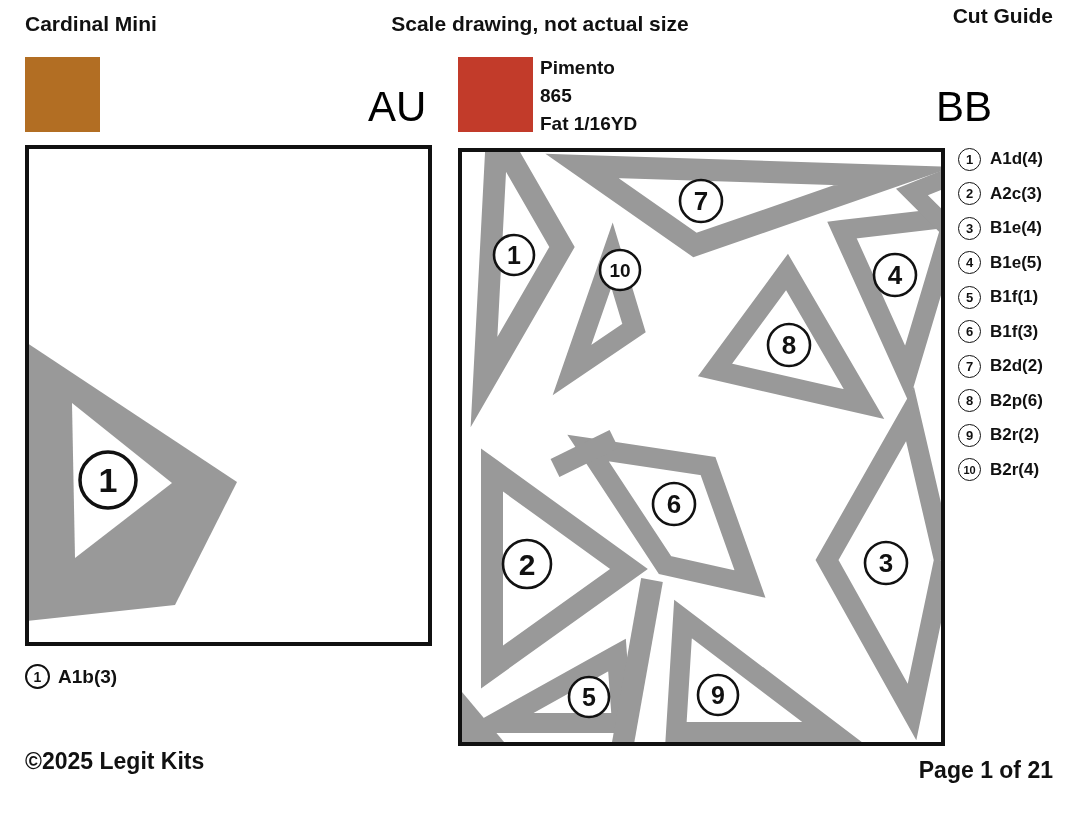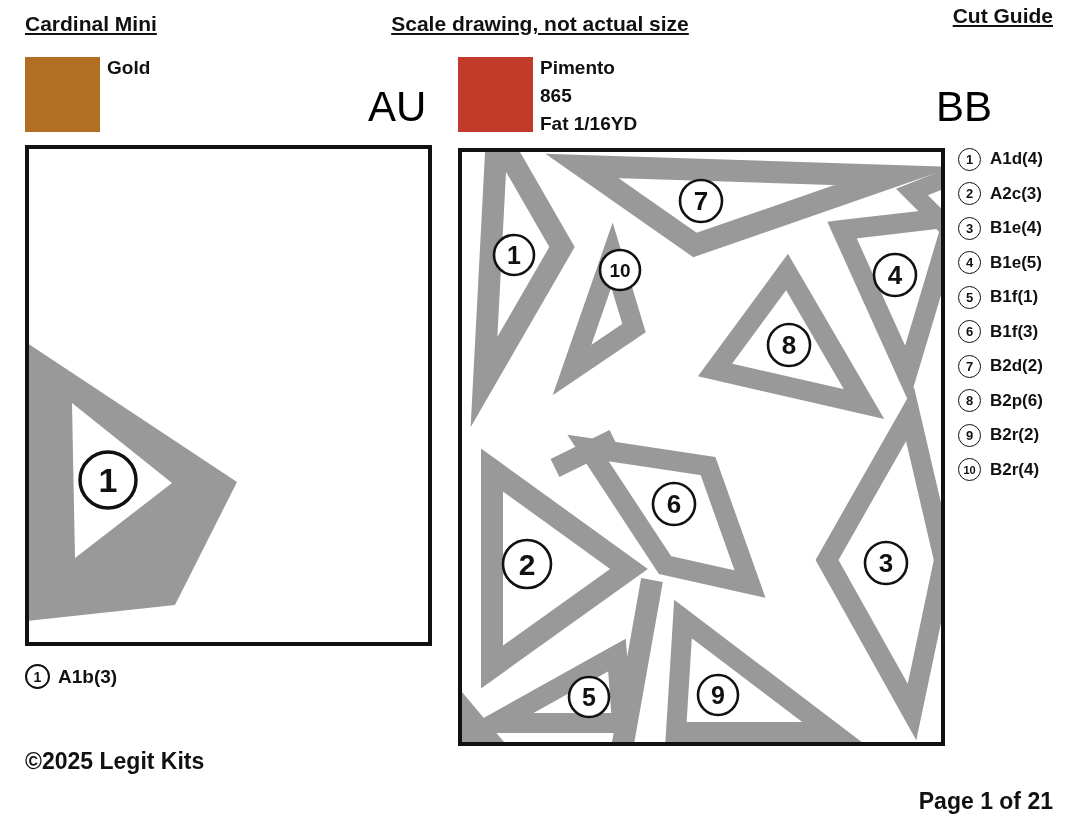--- a/index.html
+++ b/index.html
@@ -1,19 +1,19 @@
 <!DOCTYPE html>
 <html><head>
 <meta charset="utf-8">
 <style>
   * { margin:0; padding:0; box-sizing:border-box; }
   html,body { width:1080px; height:835px; background:#ffffff;
     font-family:"Liberation Sans", sans-serif; color:#111; overflow:hidden; position:relative; }
   .abs { position:absolute; }
-  .h-bold { font-weight:bold; font-size:21px; letter-spacing:0;text-decoration:underline; }
+  .h-bold { font-weight:bold; font-size:21px; letter-spacing:0; }
   .swatch { width:75px; height:75px; }
   .swatch-lines { font-weight:bold; font-size:19px; line-height:28px; }
   .panel-tag { color:#000000; font-size:42px; line-height:42px; font-weight:400; }
   .panel { border:4px solid #111; background:#fff; }
   .panel svg { display:block; }
   .caption { display:flex; align-items:center; gap:8px; font-weight:bold; font-size:19px; }
   .cap-circle { width:25px; height:25px; border:2px solid #111; border-radius:50%;
     display:flex; align-items:center; justify-content:center; font-size:14px; font-weight:bold; background:#fff; }
   .legend { display:flex; flex-direction:column; }
   .legend-row { display:flex; align-items:center; gap:9px; height:24px; margin-bottom:10.5px; }
@@ -30,21 +30,20 @@
 <body>
 
 <div class="abs h-bold" style="left:25px; top:12px;">Cardinal Mini</div>
 
 <div class="abs h-bold" style="left:50%; top:12px; transform:translateX(-50%);">Scale drawing, not actual size</div>
 
 <div class="abs h-bold" style="right:27px; top:4px;">Cut Guide</div>
 
 <div class="abs swatch" style="left: 25px; top: 57px; background: rgb(178, 110, 35);"></div>
 <div class="abs swatch-lines" style="left:107px; top:54px;">
-  <div>Gold</div>
 </div>
 <div class="abs panel-tag" style="left:368px; top:86px;">AU</div>
 
 <div class="abs swatch" style="left: 458px; top: 57px; background: rgb(194, 59, 42);"></div>
 <div class="abs swatch-lines" style="left:540px; top:54px;">
   <div>Pimento</div>
   <div>865</div>
   <div>Fat 1/16YD</div>
 </div>
 <div class="abs panel-tag" style="left:936px; top:86px;">BB</div>
@@ -169,13 +168,13 @@
       <div class="legend-circle">9</div>
       <div class="legend-label">B2r(2)</div>
     </div>
     <div class="legend-row">
       <div class="legend-circle" style="font-size: 11px;">10</div>
       <div class="legend-label">B2r(4)</div>
     </div>
   </div>
 
 <div class="abs footer-text" style="left:25px; top:748px;">©2025 Legit Kits</div>
-<div class="abs footer-text" style="right:27px; top:788px;text-align:right;">Page 1 of 21</div>
+<div class="abs footer-text" style="right:27px; top:757px;text-align:right;">Page 1 of 21</div>
 
 </body></html>

